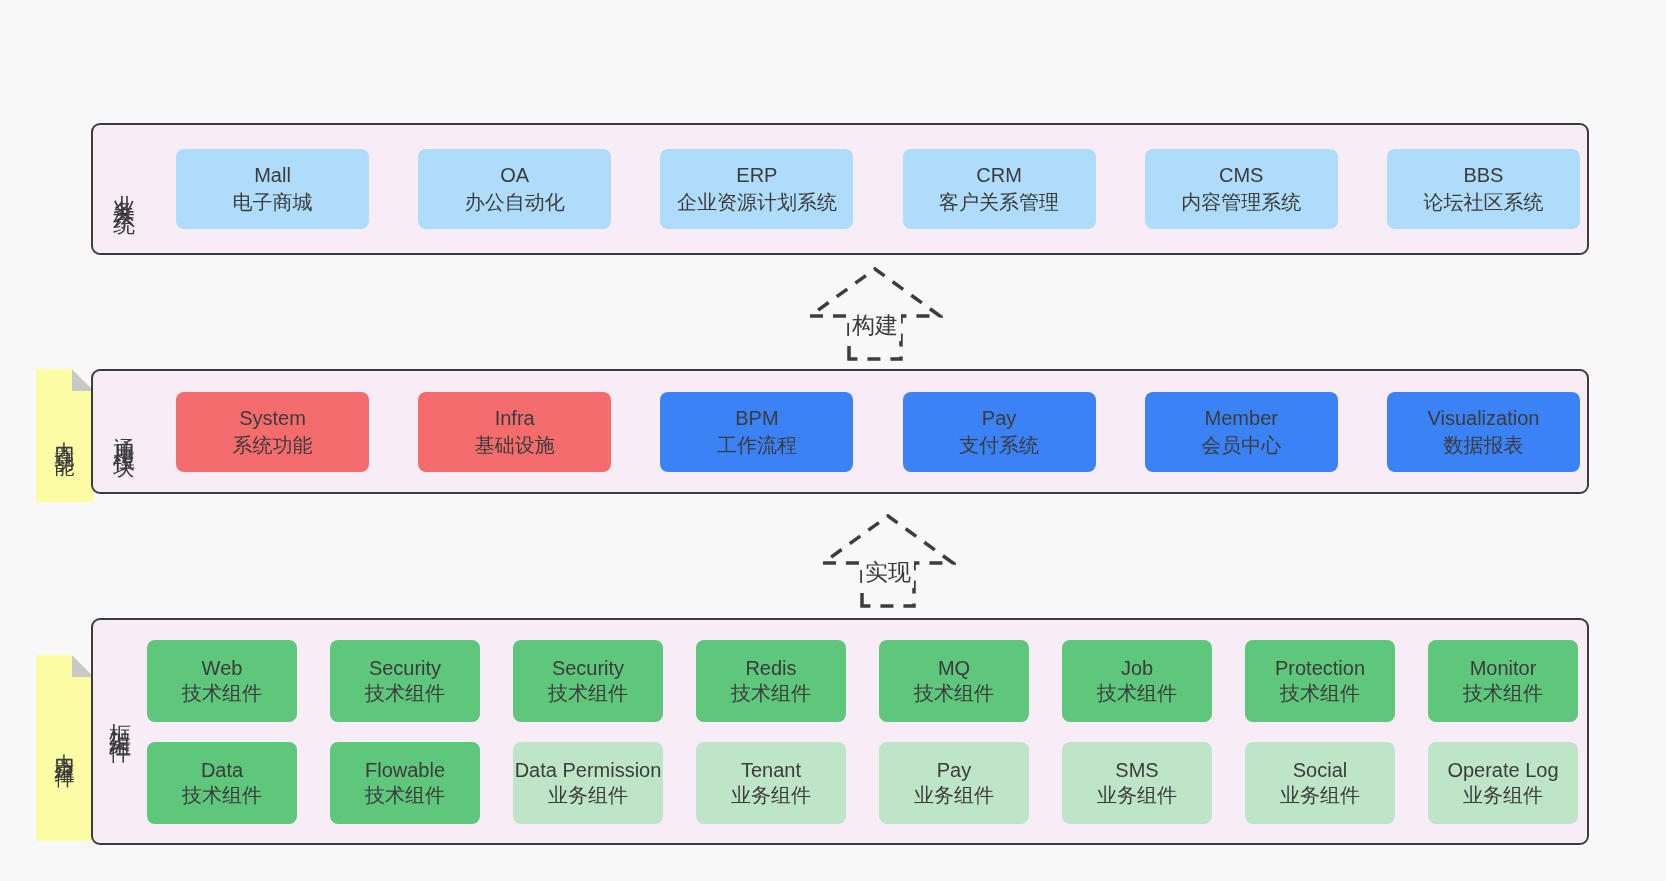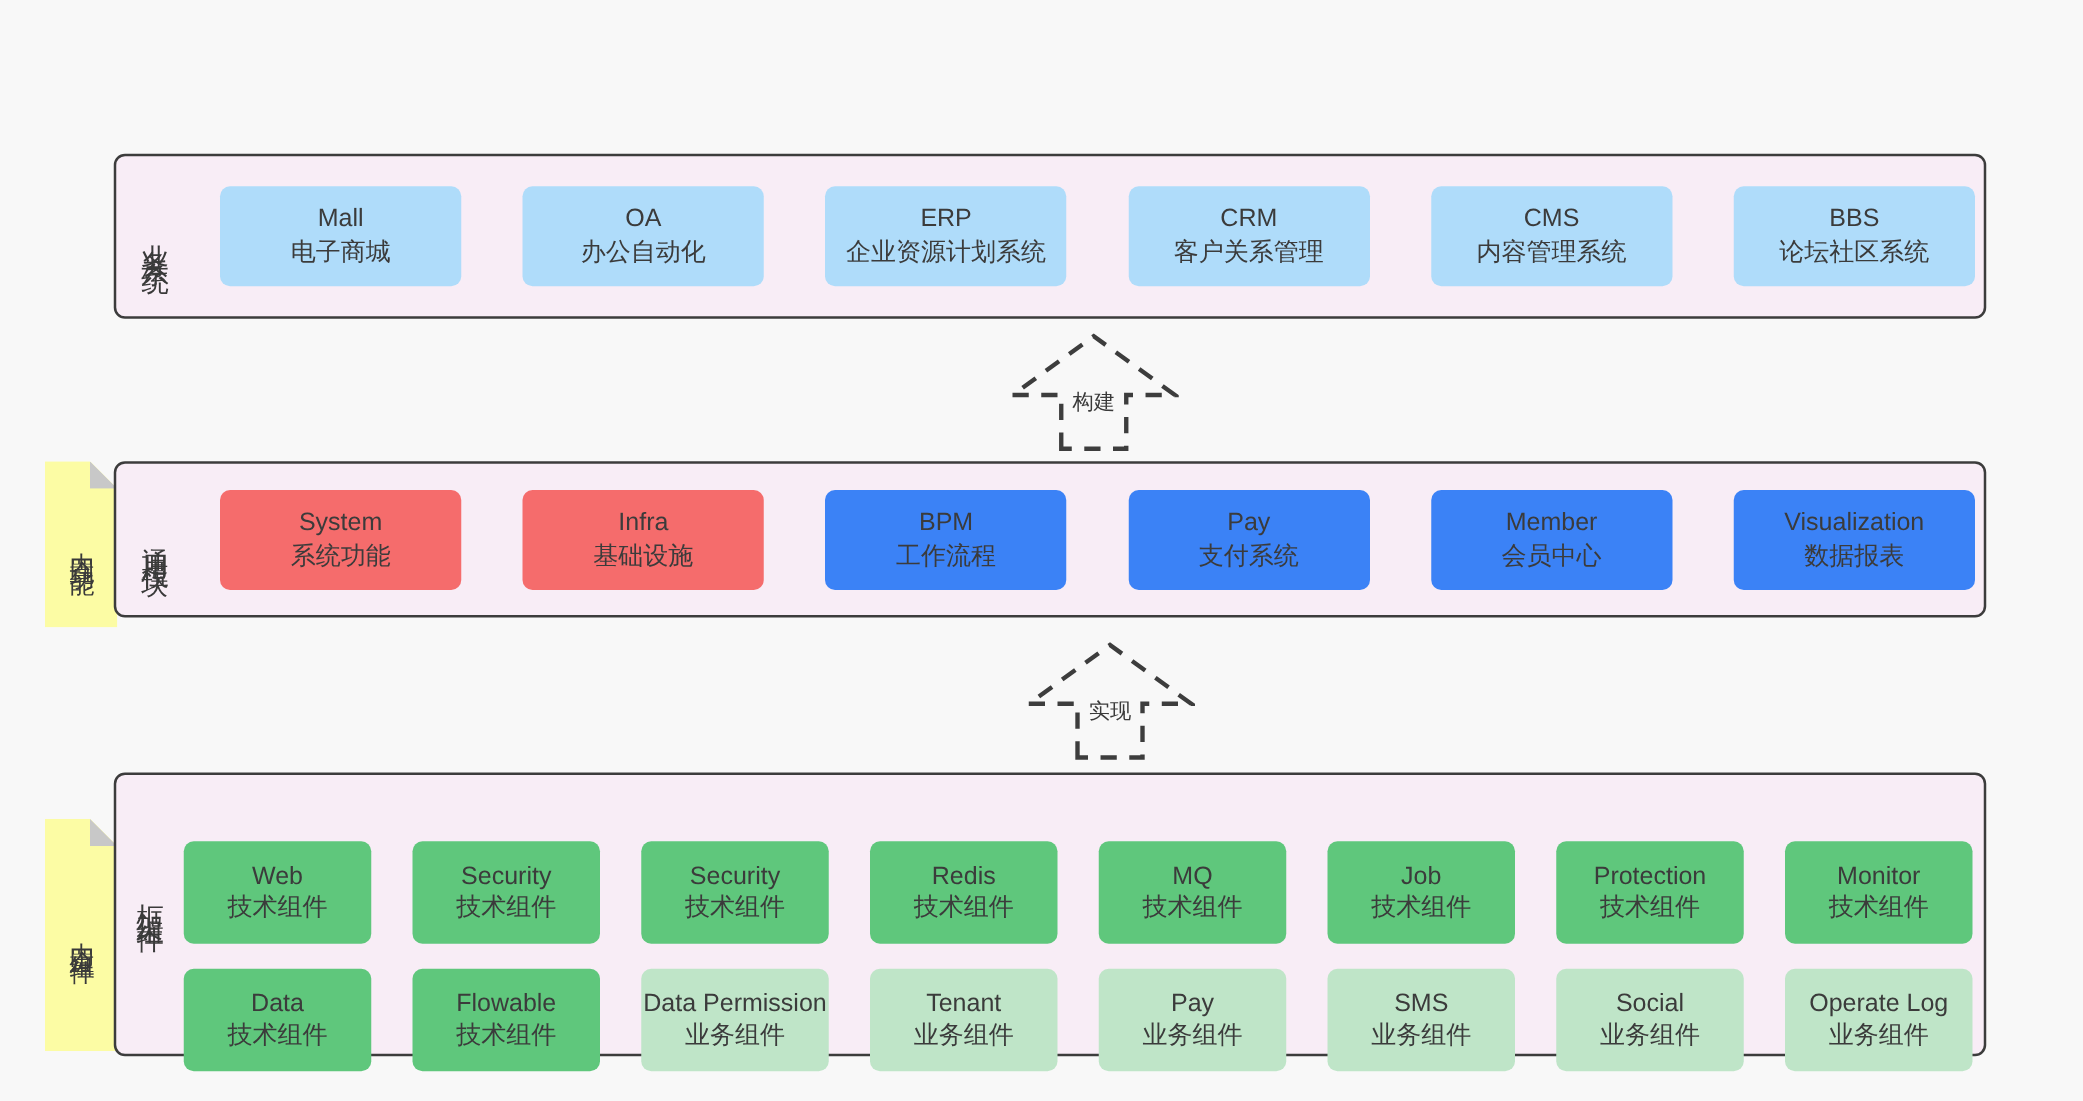--- a/index.html
+++ b/index.html
@@ -53,21 +53,21 @@
   
   .box {
     border-radius:8px;
     display:flex; flex-direction:column;
     align-items:center; justify-content:center;
     text-align:center;
     font-size:20px; line-height:27px;
     color:#3b3b3b;
   }
   .s1 .box, .s2 .box { width:193px; height:80px; }
-  .s3 .box { width:150px; height:82px; line-height:25px;margin-top:33px; }
+  .s3 .box { width:150px; height:82px; line-height:25px; }
 
   .blue        { background:#afdcfa; }
   .red         { background:#f56c6c; }
   .pink        { background:#3b82f6; }
   .green-dark  { background:#5fc77c; }
   .green-light { background:#bfe5c8; }
 
   
   .note {
     position:absolute; left:36px; width:58px;
@@ -93,21 +93,21 @@
   .a1 { left:807px; top:266px; }
   .a2 { left:820px; top:513px; }
   .arrow svg { display:block; width:100%; height:100%; }
   .arrow path {
     fill:none; stroke:#3d3d3d; stroke-width:3.5;
     stroke-dasharray:13 10;
   }
   .arrow-label {
     position:absolute; left:50%; top:44px; transform:translateX(-50%);
     background:#f8f8f8; padding:0 3px;
-    font-size:17px; color:#3a3a3a; white-space:nowrap;
+    font-size:23px; color:#3a3a3a; white-space:nowrap;
   }
 </style>
 </head>
 <body>
 
 <div class="canvas">
 
   <div class="note note-a">
     <span class="fold"></span>
     <span class="note-text">内置功能</span>

